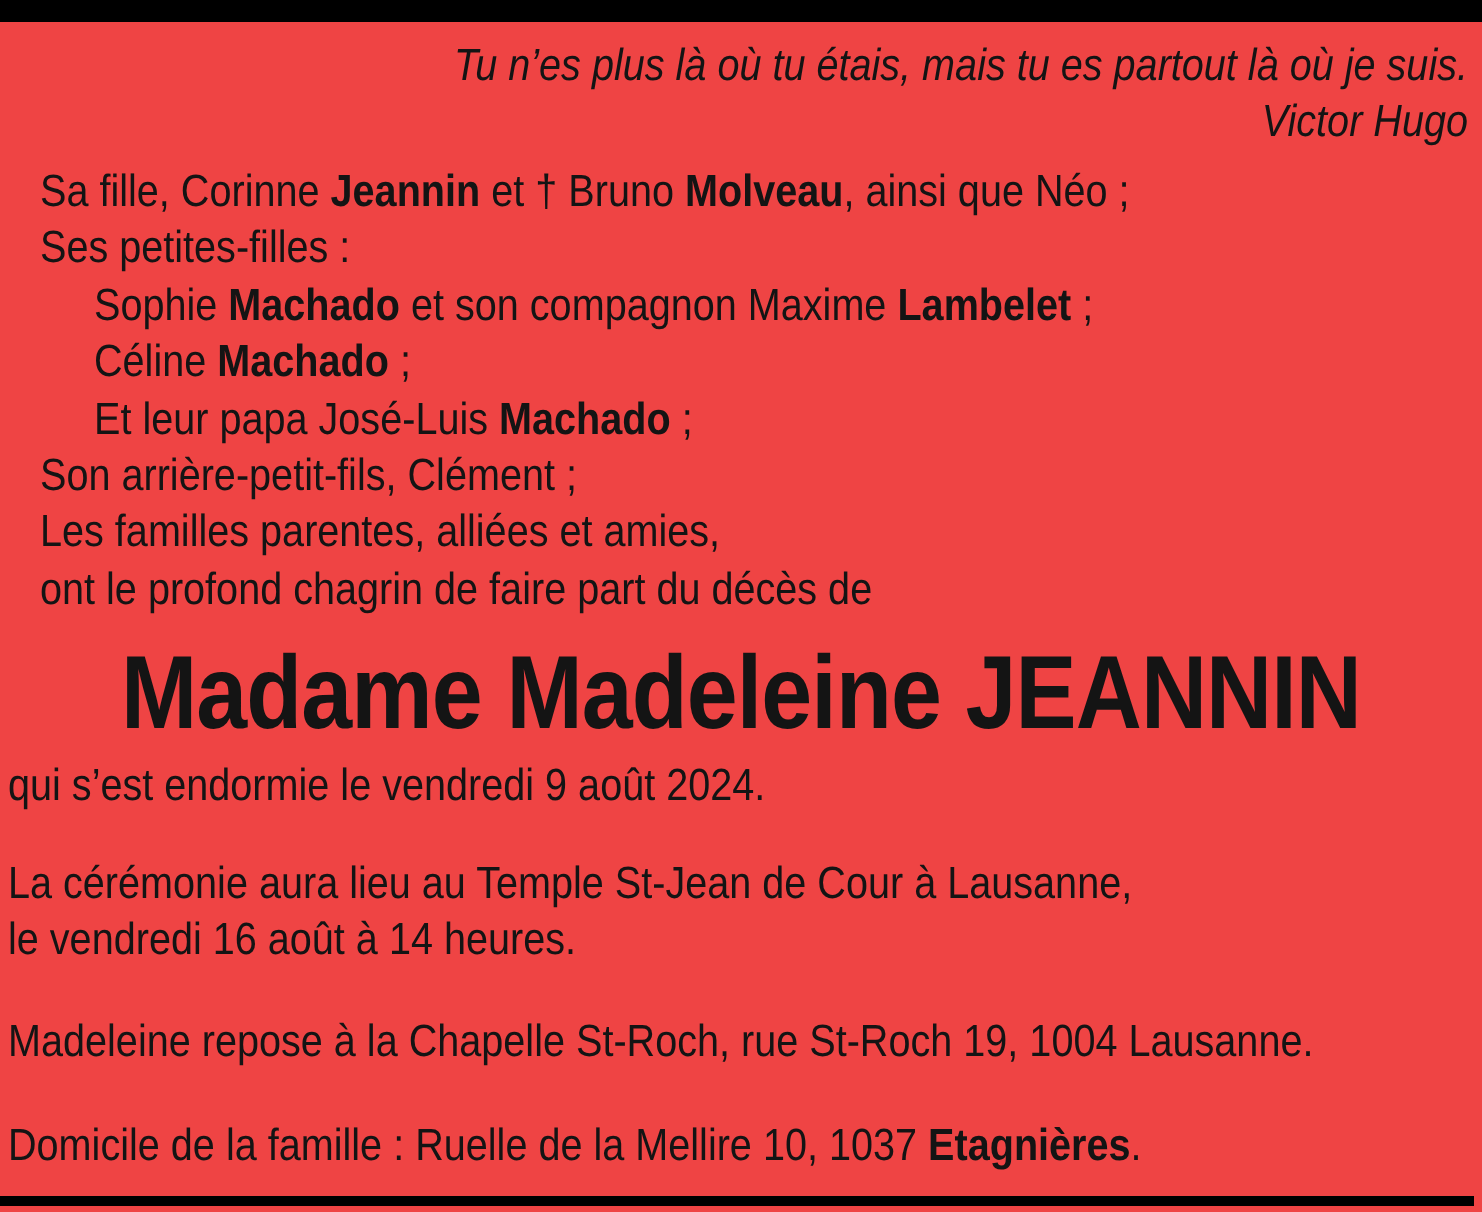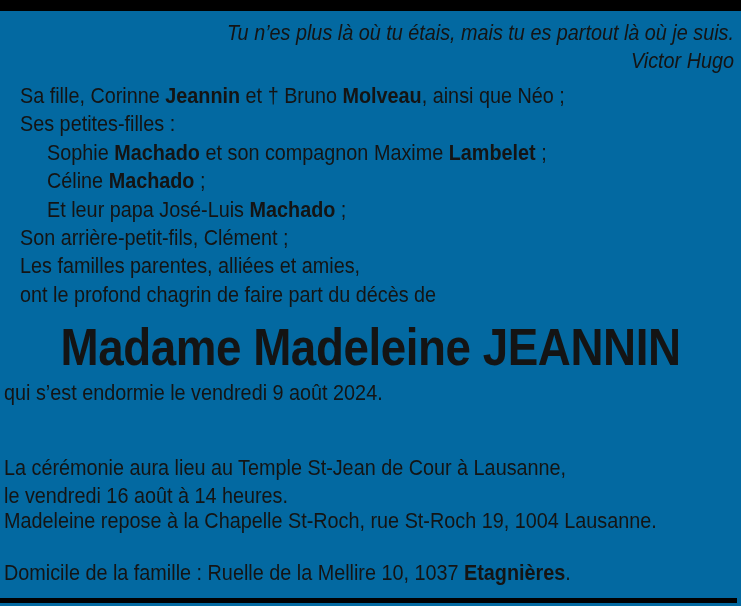--- a/index.html
+++ b/index.html
@@ -4,21 +4,21 @@
 <style>
   html, body {
     margin: 0;
     padding: 0;
     background: #ffffff;
   }
   #notice {
     position: relative;
     width: 741px;
     height: 606px;
-    background: #0369a1;
+    background: #ef4444;
     color: #141414;
     font-family: "Liberation Sans", sans-serif;
     overflow: hidden;
   }
   .bar {
     position: absolute;
     background: #000000;
   }
   .bar-top {
     top: 0; left: 0;
@@ -65,21 +65,21 @@
     text-align: center;
     font-weight: 700;
     font-size: 52px;
     line-height: 56px;
     letter-spacing: -0.5px;
     white-space: nowrap;
     transform: scaleX(0.88);
     transform-origin: 50% 0;
   }
   .death-line   { position: absolute; top: 379px; left: 4px; }
-  .ceremony     { position: absolute; top: 454px; left: 4px; }
+  .ceremony     { position: absolute; top: 428px; left: 4px; }
   .repose-line  { position: absolute; top: 507px; left: 4px; }
   .domicile-line{ position: absolute; top: 559px; left: 4px; }
   b, .b { font-weight: 700; }
 </style>
 </head>
 <body>
 
 <div id="notice">
 
   <div class="bar bar-top"></div>

